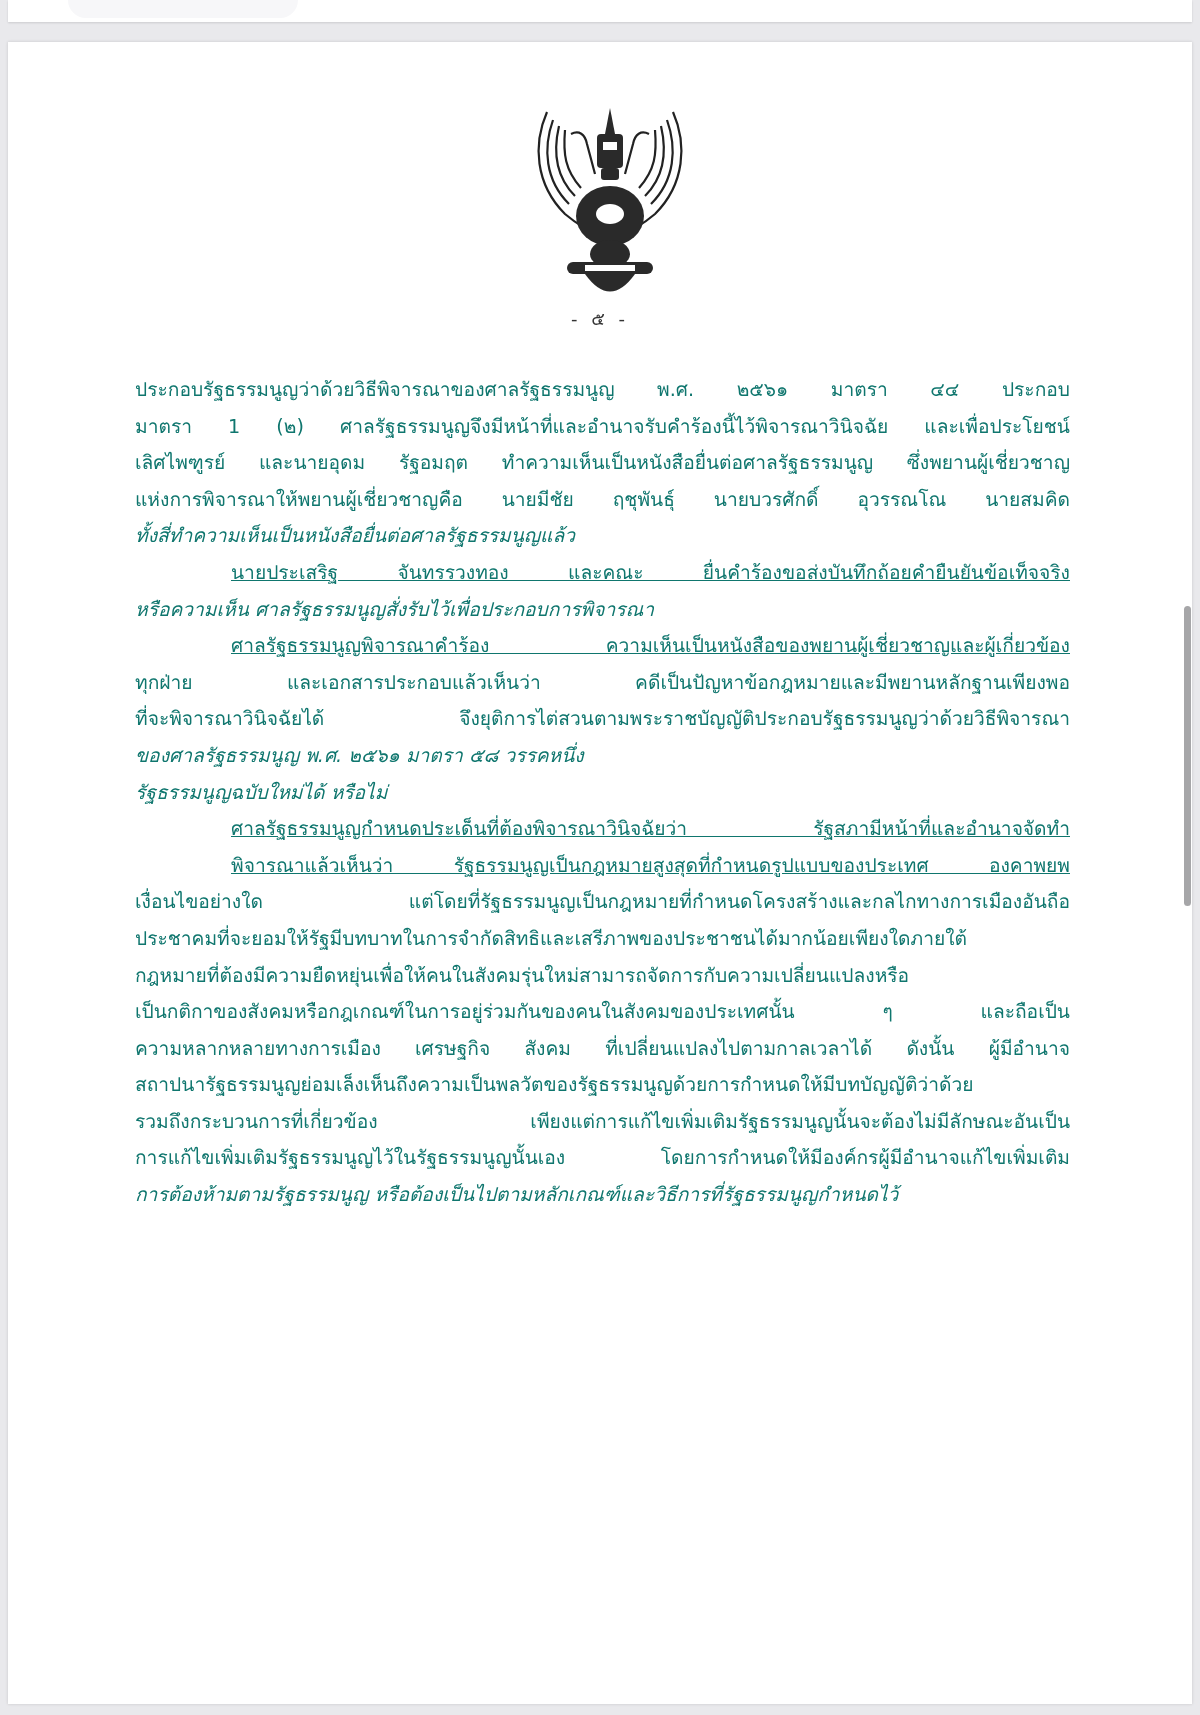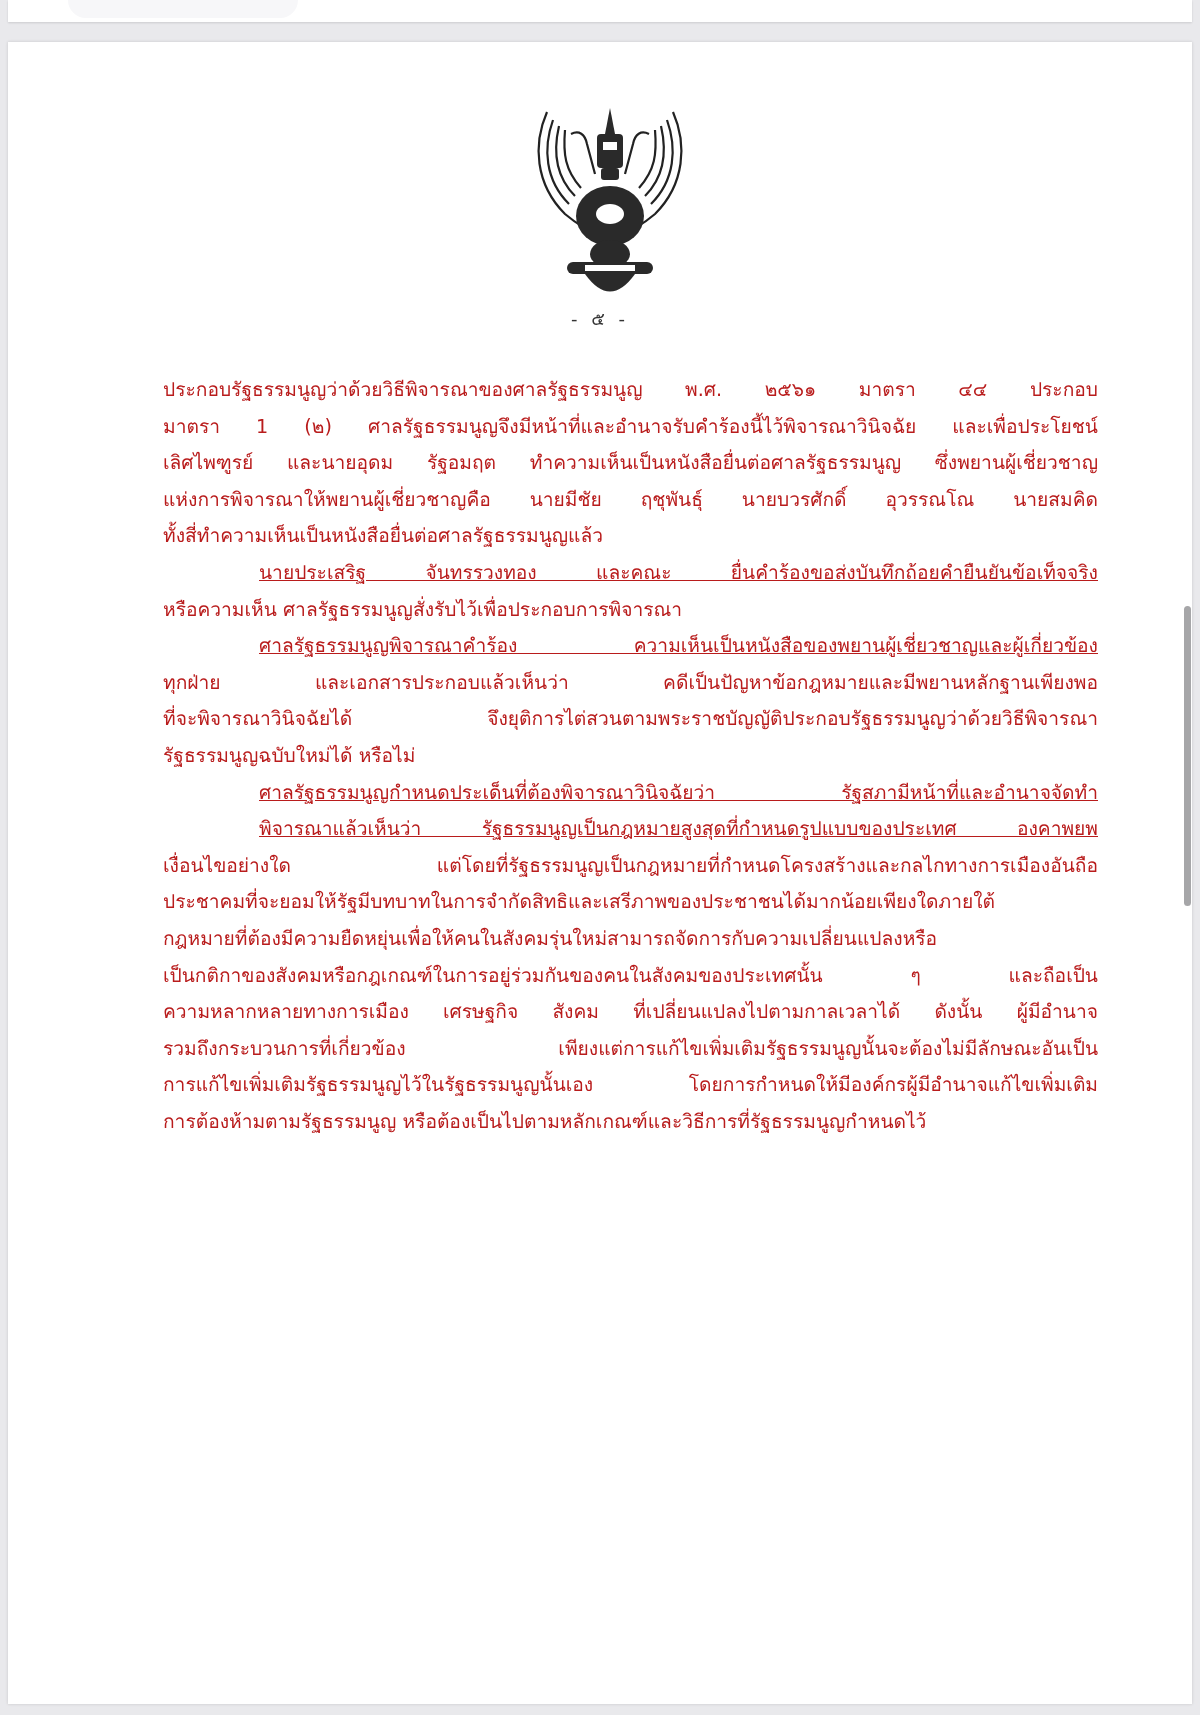--- a/index.html
+++ b/index.html
@@ -23,24 +23,24 @@
   }
   .emblem {
     position:absolute; left:517px; top:62px; width:170px; height:200px;
   }
   .page-number {
     position:absolute; left:0; width:1184px; top:262px;
     text-align:center; font-size:18px; color:#333; letter-spacing:4px;
   }
   .body-text {
     position:absolute; left:127px; top:330px; width:935px;
-    font-size:19.2px; line-height:36.6px; color:#b91c1c;margin-left:28px;
+    font-size:19.2px; line-height:36.6px; color:#0f766e;
   }
   .line { display:block; white-space:nowrap; text-align:justify; text-align-last:justify; }
-  .line.last { text-align-last:left; }
+  .line.last { text-align-last:left;font-style:italic; }
   .line.indent { padding-left:96px;text-decoration:underline; }
   .scrollbar-thumb {
     position:absolute; right:9px; top:606px; width:7px; height:300px;
     background:#a6a6a8; border-radius:4px;
   }
 </style>
 </head>
 <body>
 
 <div class="prev-page">
@@ -90,27 +90,29 @@
       <span class="line">ประกอบรัฐธรรมนูญว่าด้วยวิธีพิจารณาของศาลรัฐธรรมนูญ พ.ศ. ๒๕๖๑ มาตรา ๔๔ ประกอบ</span>
       <span class="line">มาตรา 1 (๒) ศาลรัฐธรรมนูญจึงมีหน้าที่และอำนาจรับคำร้องนี้ไว้พิจารณาวินิจฉัย และเพื่อประโยชน์</span>
       <span class="line">เลิศไพฑูรย์ และนายอุดม รัฐอมฤต ทำความเห็นเป็นหนังสือยื่นต่อศาลรัฐธรรมนูญ ซึ่งพยานผู้เชี่ยวชาญ</span>
       <span class="line">แห่งการพิจารณาให้พยานผู้เชี่ยวชาญคือ นายมีชัย ฤชุพันธุ์ นายบวรศักดิ์ อุวรรณโณ นายสมคิด</span>
       <span class="line last">ทั้งสี่ทำความเห็นเป็นหนังสือยื่นต่อศาลรัฐธรรมนูญแล้ว</span>
       <span class="line indent">นายประเสริฐ จันทรรวงทอง และคณะ ยื่นคำร้องขอส่งบันทึกถ้อยคำยืนยันข้อเท็จจริง</span>
       <span class="line last">หรือความเห็น ศาลรัฐธรรมนูญสั่งรับไว้เพื่อประกอบการพิจารณา</span>
       <span class="line indent">ศาลรัฐธรรมนูญพิจารณาคำร้อง ความเห็นเป็นหนังสือของพยานผู้เชี่ยวชาญและผู้เกี่ยวข้อง</span>
       <span class="line">ทุกฝ่าย และเอกสารประกอบแล้วเห็นว่า คดีเป็นปัญหาข้อกฎหมายและมีพยานหลักฐานเพียงพอ</span>
       <span class="line">ที่จะพิจารณาวินิจฉัยได้ จึงยุติการไต่สวนตามพระราชบัญญัติประกอบรัฐธรรมนูญว่าด้วยวิธีพิจารณา</span>
+      <span class="line last">ของศาลรัฐธรรมนูญ พ.ศ. ๒๕๖๑ มาตรา ๕๘ วรรคหนึ่ง</span>
       <span class="line last">รัฐธรรมนูญฉบับใหม่ได้ หรือไม่</span>
       <span class="line indent">ศาลรัฐธรรมนูญกำหนดประเด็นที่ต้องพิจารณาวินิจฉัยว่า รัฐสภามีหน้าที่และอำนาจจัดทำ</span>
       <span class="line indent">พิจารณาแล้วเห็นว่า รัฐธรรมนูญเป็นกฎหมายสูงสุดที่กำหนดรูปแบบของประเทศ องคาพยพ</span>
       <span class="line">เงื่อนไขอย่างใด แต่โดยที่รัฐธรรมนูญเป็นกฎหมายที่กำหนดโครงสร้างและกลไกทางการเมืองอันถือ</span>
       <span class="line">ประชาคมที่จะยอมให้รัฐมีบทบาทในการจำกัดสิทธิและเสรีภาพของประชาชนได้มากน้อยเพียงใดภายใต้</span>
       <span class="line">กฎหมายที่ต้องมีความยืดหยุ่นเพื่อให้คนในสังคมรุ่นใหม่สามารถจัดการกับความเปลี่ยนแปลงหรือ</span>
       <span class="line">เป็นกติกาของสังคมหรือกฎเกณฑ์ในการอยู่ร่วมกันของคนในสังคมของประเทศนั้น ๆ และถือเป็น</span>
       <span class="line">ความหลากหลายทางการเมือง เศรษฐกิจ สังคม ที่เปลี่ยนแปลงไปตามกาลเวลาได้ ดังนั้น ผู้มีอำนาจ</span>
+      <span class="line">สถาปนารัฐธรรมนูญย่อมเล็งเห็นถึงความเป็นพลวัตของรัฐธรรมนูญด้วยการกำหนดให้มีบทบัญญัติว่าด้วย</span>
       <span class="line">รวมถึงกระบวนการที่เกี่ยวข้อง เพียงแต่การแก้ไขเพิ่มเติมรัฐธรรมนูญนั้นจะต้องไม่มีลักษณะอันเป็น</span>
       <span class="line">การแก้ไขเพิ่มเติมรัฐธรรมนูญไว้ในรัฐธรรมนูญนั้นเอง โดยการกำหนดให้มีองค์กรผู้มีอำนาจแก้ไขเพิ่มเติม</span>
       <span class="line last">การต้องห้ามตามรัฐธรรมนูญ หรือต้องเป็นไปตามหลักเกณฑ์และวิธีการที่รัฐธรรมนูญกำหนดไว้</span>
     </div>
 </div>
 
 <div class="scrollbar-thumb"></div>
 
 </body></html>

